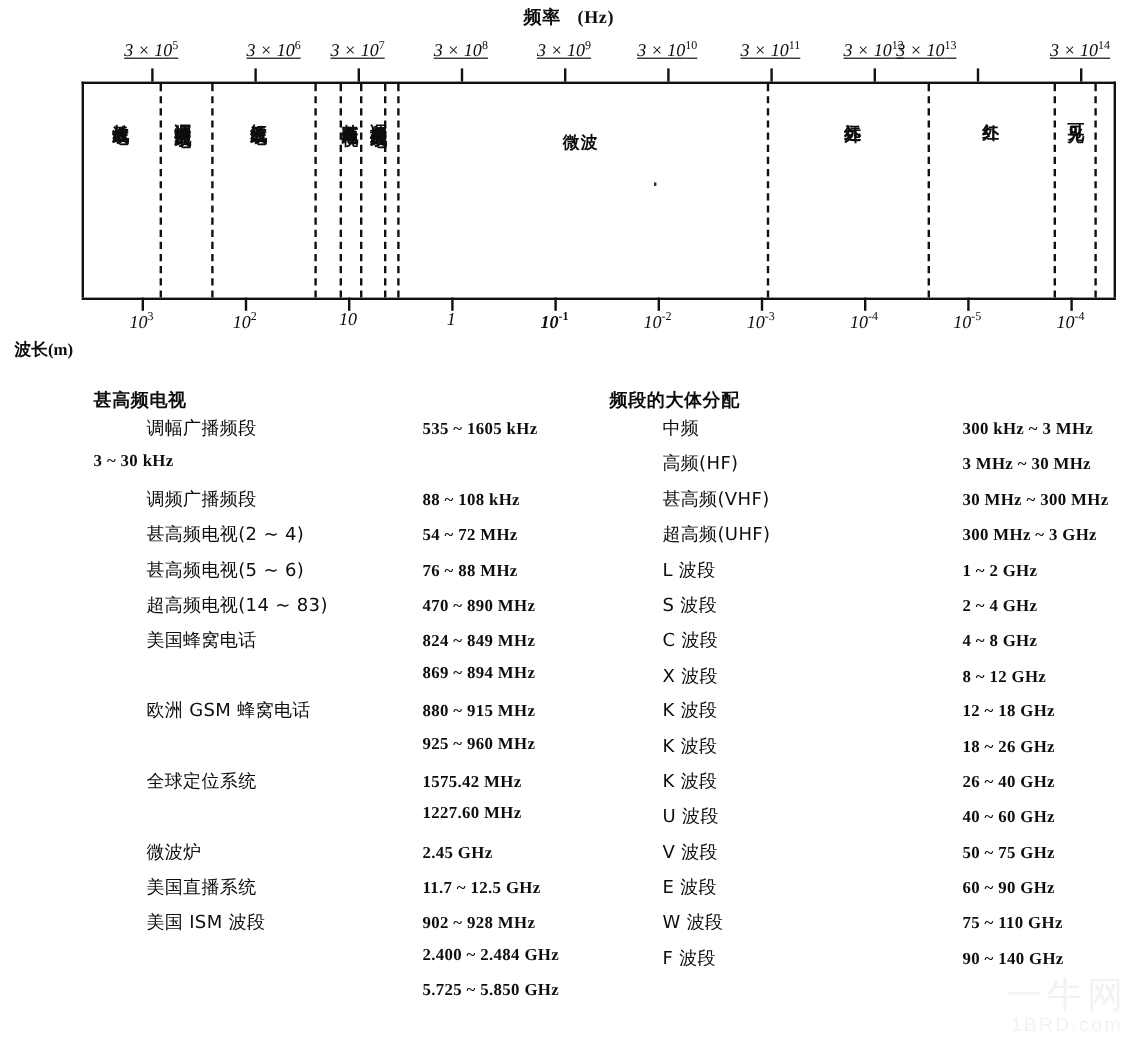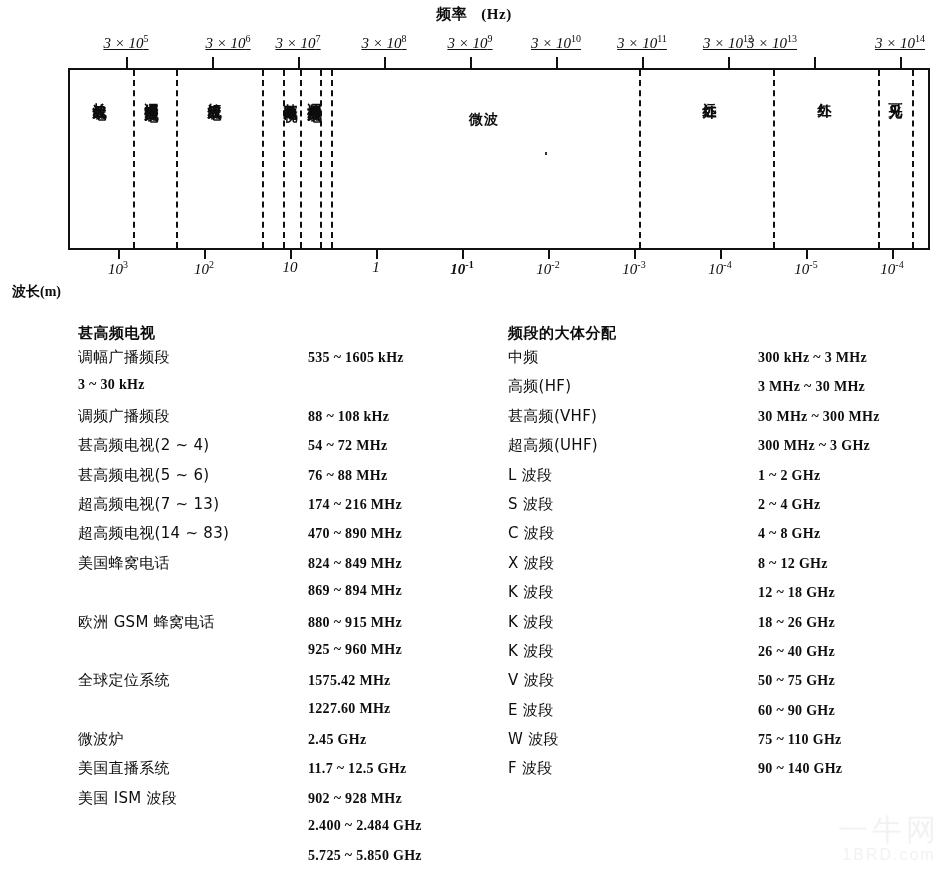--- a/index.html
+++ b/index.html
@@ -161,20 +161,21 @@
   .trow {
     display: flex;
     height: 29.4px;
     align-items: baseline;
   }
   .tname {
     font-size: 15px;
     font-family: "DejaVu Sans", sans-serif;
     letter-spacing: 0.3px;
     white-space: nowrap;
+    margin-left: 44px;
   }
   #tbl-left  .tname { width: 230px; }
   #tbl-right .tname { width: 250px; }
   .tval {
     font-size: 14px;
     font-family: "Liberation Serif", serif;
     font-weight: bold;
     white-space: nowrap;
     letter-spacing: 0.3px;
   }
@@ -312,24 +313,20 @@
           </div>
           <div class="trow">
             <div class="tname">甚高频电视(2 ~ 4)</div>
             <div class="tval">54 ~ 72 MHz</div>
           </div>
           <div class="trow">
             <div class="tname">甚高频电视(5 ~ 6)</div>
             <div class="tval">76 ~ 88 MHz</div>
           </div>
           <div class="trow">
-            <div class="tname">超高频电视(7 ~ 13)</div>
-            <div class="tval">174 ~ 216 MHz</div>
-          </div>
-          <div class="trow">
             <div class="tname">超高频电视(14 ~ 83)</div>
             <div class="tval">470 ~ 890 MHz</div>
           </div>
           <div class="trow">
             <div class="tname">美国蜂窝电话</div>
             <div class="tval">824 ~ 849 MHz</div>
           </div>
           <div class="trow">
             <div class="tname"></div>
             <div class="tval">869 ~ 894 MHz</div>
@@ -412,20 +409,24 @@
             <div class="tname">K 波段</div>
             <div class="tval">12 ~ 18 GHz</div>
           </div>
           <div class="trow">
             <div class="tname">K 波段</div>
             <div class="tval">18 ~ 26 GHz</div>
           </div>
           <div class="trow">
             <div class="tname">K 波段</div>
             <div class="tval">26 ~ 40 GHz</div>
+          </div>
+          <div class="trow">
+            <div class="tname">U 波段</div>
+            <div class="tval">40 ~ 60 GHz</div>
           </div>
           <div class="trow">
             <div class="tname">V 波段</div>
             <div class="tval">50 ~ 75 GHz</div>
           </div>
           <div class="trow">
             <div class="tname">E 波段</div>
             <div class="tval">60 ~ 90 GHz</div>
           </div>
           <div class="trow">

